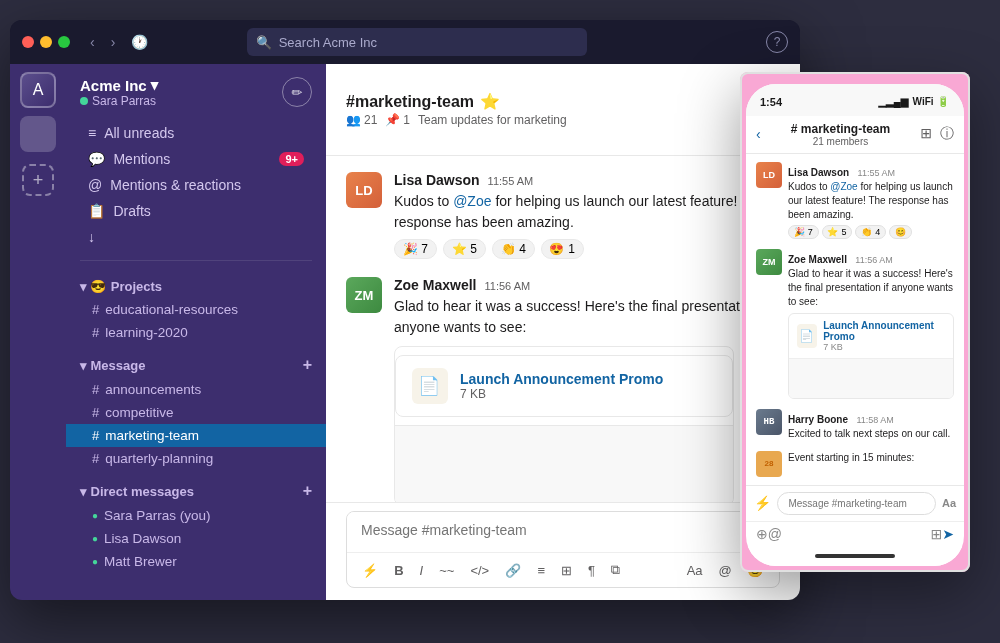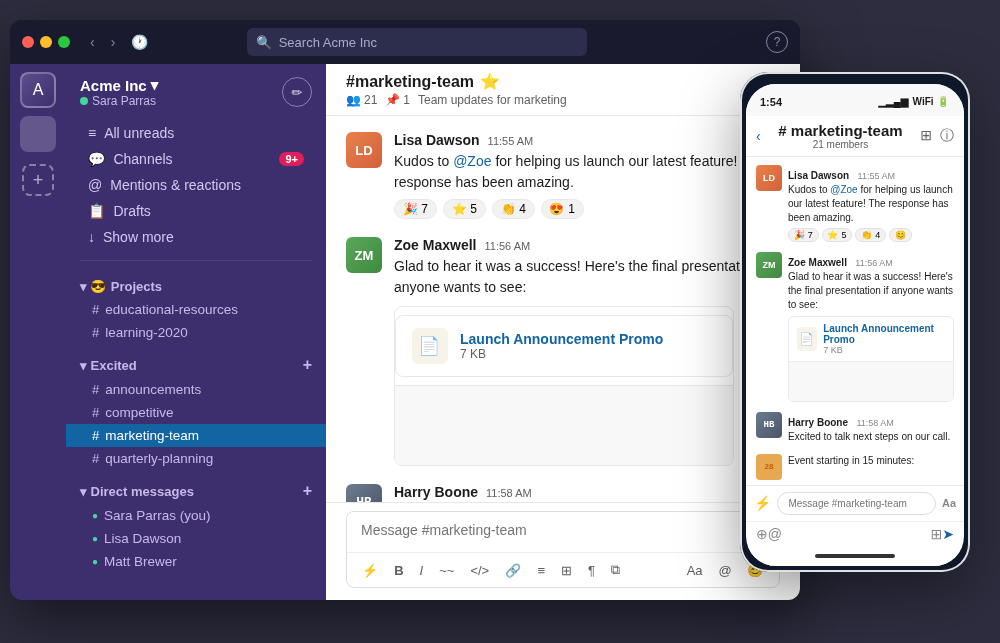--- a/index.html
+++ b/index.html
@@ -230,21 +230,21 @@
     
     .main-content {
       flex: 1;
       background: #fff;
       display: flex;
       flex-direction: column;
       overflow: hidden;
     }
 
     .channel-header {
-      padding: 8px 20px;
+      padding: 28px 20px;
       border-bottom: 1px solid #e8e8e8;
       display: flex;
       align-items: center;
       justify-content: space-between;
       flex-shrink: 0;
     }
     .channel-title-area {}
     .channel-name {
       font-size: 16px;
       font-weight: 700;
@@ -468,22 +468,22 @@
     }
 
     
     .phone-mockup {
       position: absolute;
       right: 30px;
       top: 50%;
       transform: translateY(-50%);
       width: 230px;
       height: 500px;
-      background: #0f172a;
-      border-radius: 28px;
+      background: #f9a8d4;
+      border-radius: 8px;
       box-shadow: 0 20px 60px rgba(0,0,0,0.4), inset 0 0 0 2px #e0e0e0;
       overflow: hidden;
       display: flex;
       flex-direction: column;
     }
     .phone-screen {
       flex: 1;
       background: #fff;
       margin: 12px 6px 6px;
       border-radius: 30px;
@@ -511,21 +511,21 @@
       align-items: center;
       justify-content: space-between;
       flex-shrink: 0;
     }
     .phone-back-btn {
       color: #1264A3;
       font-size: 14px;
       cursor: pointer;
     }
     .phone-channel-title {
-      font-size: 15px;
+      font-size: 12px;
       font-weight: 700;
       color: #1d1c1d;
     }
     .phone-channel-sub {
       font-size: 10px;
       color: #616061;
       text-align: center;
     }
     .phone-icons {
       display: flex;
@@ -722,34 +722,33 @@
         <div class="edit-btn">✏</div>
       </div>
 
       <div class="sidebar-icon-nav">
         <div class="sidebar-item">
           <span class="sidebar-item-icon">≡</span>
           <span class="sidebar-item-label">All unreads</span>
         </div>
         <div class="sidebar-item">
           <span class="sidebar-item-icon">💬</span>
-          <span class="sidebar-item-label">Channels</span>
+          <span class="sidebar-item-label">Mentions</span>
           <span class="badge">9+</span>
         </div>
         <div class="sidebar-item">
           <span class="sidebar-item-icon">@</span>
           <span class="sidebar-item-label">Mentions &amp; reactions</span>
         </div>
         <div class="sidebar-item">
           <span class="sidebar-item-icon">📋</span>
           <span class="sidebar-item-label">Drafts</span>
         </div>
         <div class="sidebar-item">
           <span class="sidebar-item-icon">↓</span>
-          <span class="sidebar-item-label">Show more</span>
         </div>
       </div>
 
       <div class="sidebar-divider"></div>
 
       <div class="sidebar-section">
         <div class="sidebar-section-header">
           <span>▾</span>
           <span>😎</span>
           <span>Projects</span>
@@ -760,21 +759,21 @@
         </div>
         <div class="channel-item">
           <span class="hash-icon">#</span>
           <span>learning-2020</span>
         </div>
       </div>
 
       <div class="sidebar-section">
         <div class="sidebar-section-header">
           <span>▾</span>
-          <span>Excited</span>
+          <span>Message</span>
           <span class="section-add-btn">+</span>
         </div>
         <div class="channel-item">
           <span class="hash-icon">#</span>
           <span>announcements</span>
         </div>
         <div class="channel-item">
           <span class="hash-icon">#</span>
           <span>competitive</span>
         </div>

